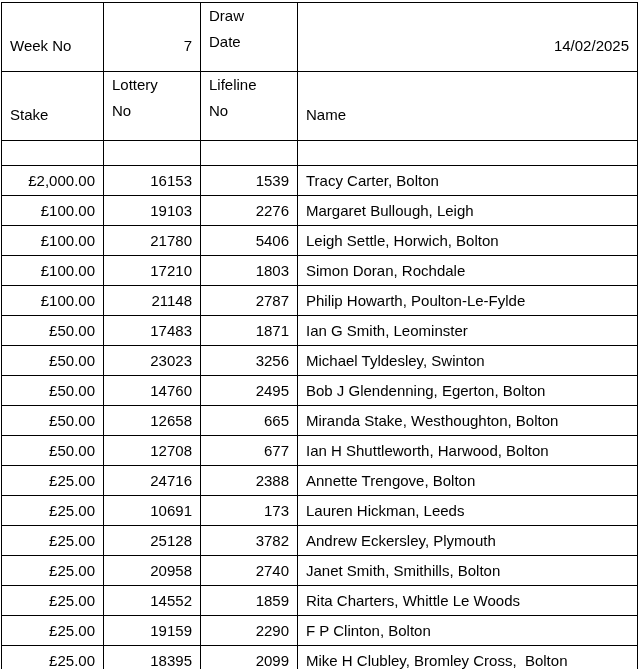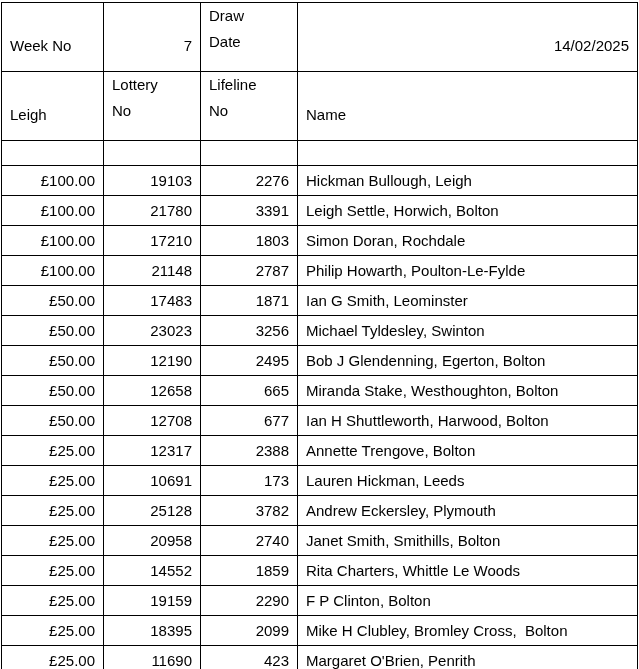--- a/index.html
+++ b/index.html
@@ -75,50 +75,56 @@
       <td class="al-l">
         <div class="wrap-label">Draw Date</div>
       </td>
       <td class="al-r">
         <div class="one-line">14/02/2025</div>
       </td>
     </tr>
 
     <tr class="cols-row">
       <td class="al-l">
-        <div class="one-line">Leigh</div>
+        <div class="one-line">Stake</div>
       </td>
       <td class="al-l">
         <div class="wrap-label">Lottery No</div>
       </td>
       <td class="al-l">
         <div class="wrap-label">Lifeline No</div>
       </td>
       <td class="al-l">
         <div class="one-line">Name</div>
       </td>
     </tr>
 
     <tr class="spacer-row">
       <td></td>
       <td></td>
       <td></td>
       <td></td>
     </tr>
 
+  <tr class="data-row">
+    <td class="al-r">£2,000.00</td>
+    <td class="al-r">16153</td>
+    <td class="al-r">1539</td>
+    <td class="al-l name-cell">Tracy Carter, Bolton</td>
+  </tr>
       <tr class="data-row">
     <td class="al-r">£100.00</td>
     <td class="al-r">19103</td>
     <td class="al-r">2276</td>
-    <td class="al-l name-cell">Hickman Bullough, Leigh</td>
+    <td class="al-l name-cell">Margaret Bullough, Leigh</td>
   </tr>
       <tr class="data-row">
     <td class="al-r">£100.00</td>
     <td class="al-r">21780</td>
-    <td class="al-r">3391</td>
+    <td class="al-r">5406</td>
     <td class="al-l name-cell">Leigh Settle, Horwich, Bolton</td>
   </tr>
       <tr class="data-row">
     <td class="al-r">£100.00</td>
     <td class="al-r">17210</td>
     <td class="al-r">1803</td>
     <td class="al-l name-cell">Simon Doran, Rochdale</td>
   </tr>
       <tr class="data-row">
     <td class="al-r">£100.00</td>
@@ -133,39 +139,39 @@
     <td class="al-l name-cell">Ian G Smith, Leominster</td>
   </tr>
       <tr class="data-row">
     <td class="al-r">£50.00</td>
     <td class="al-r">23023</td>
     <td class="al-r">3256</td>
     <td class="al-l name-cell">Michael Tyldesley, Swinton</td>
   </tr>
       <tr class="data-row">
     <td class="al-r">£50.00</td>
-    <td class="al-r">12190</td>
+    <td class="al-r">14760</td>
     <td class="al-r">2495</td>
     <td class="al-l name-cell">Bob J Glendenning, Egerton, Bolton</td>
   </tr>
       <tr class="data-row">
     <td class="al-r">£50.00</td>
     <td class="al-r">12658</td>
     <td class="al-r">665</td>
     <td class="al-l name-cell">Miranda Stake, Westhoughton, Bolton</td>
   </tr>
       <tr class="data-row">
     <td class="al-r">£50.00</td>
     <td class="al-r">12708</td>
     <td class="al-r">677</td>
     <td class="al-l name-cell">Ian H Shuttleworth, Harwood, Bolton</td>
   </tr>
       <tr class="data-row">
     <td class="al-r">£25.00</td>
-    <td class="al-r">12317</td>
+    <td class="al-r">24716</td>
     <td class="al-r">2388</td>
     <td class="al-l name-cell">Annette Trengove, Bolton</td>
   </tr>
       <tr class="data-row">
     <td class="al-r">£25.00</td>
     <td class="al-r">10691</td>
     <td class="al-r">173</td>
     <td class="al-l name-cell">Lauren Hickman, Leeds</td>
   </tr>
       <tr class="data-row">

